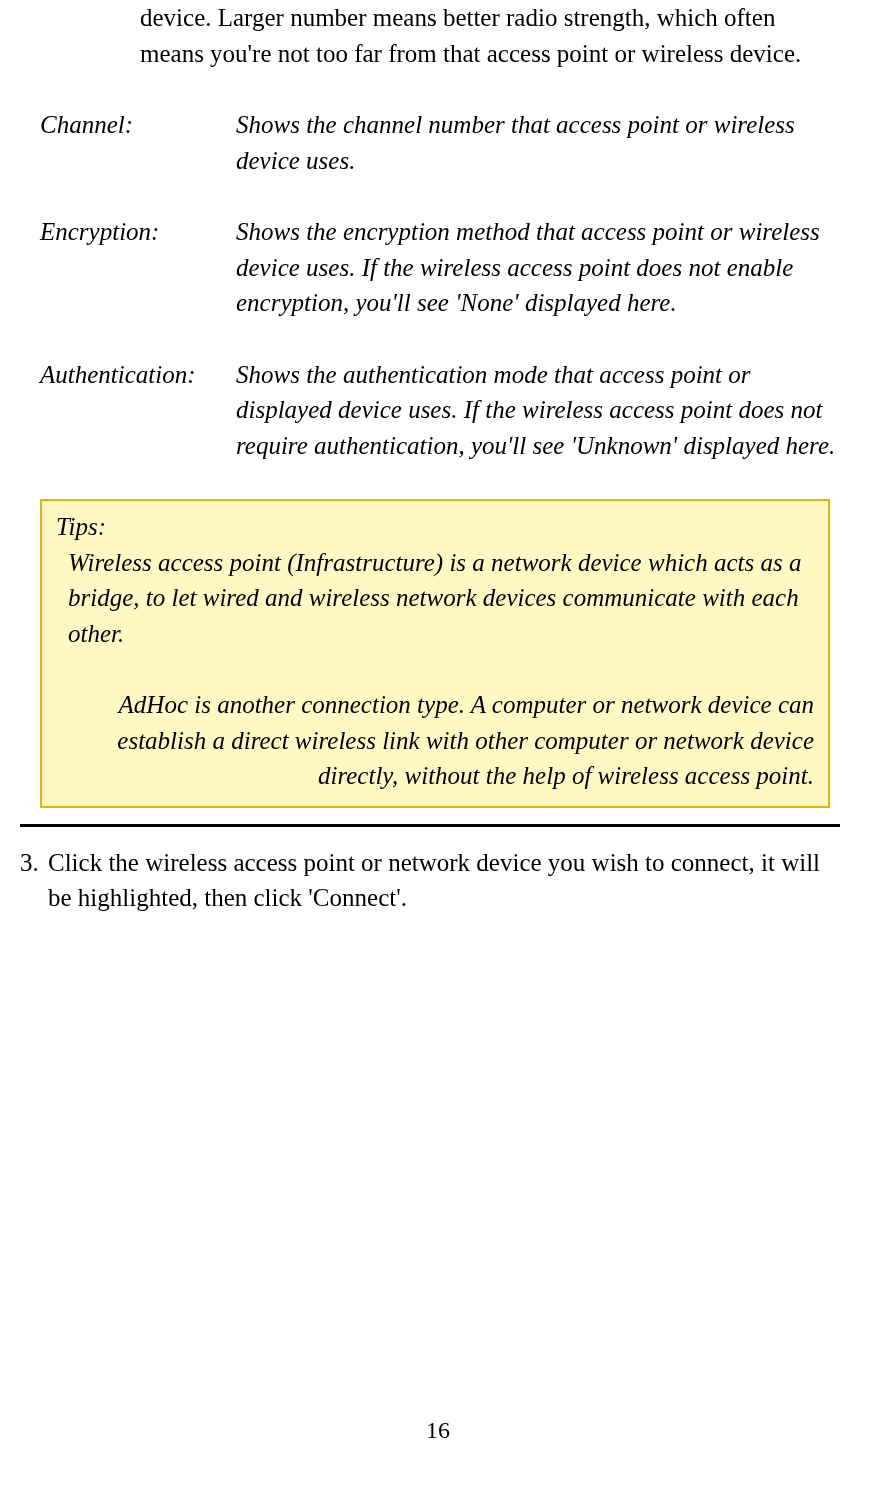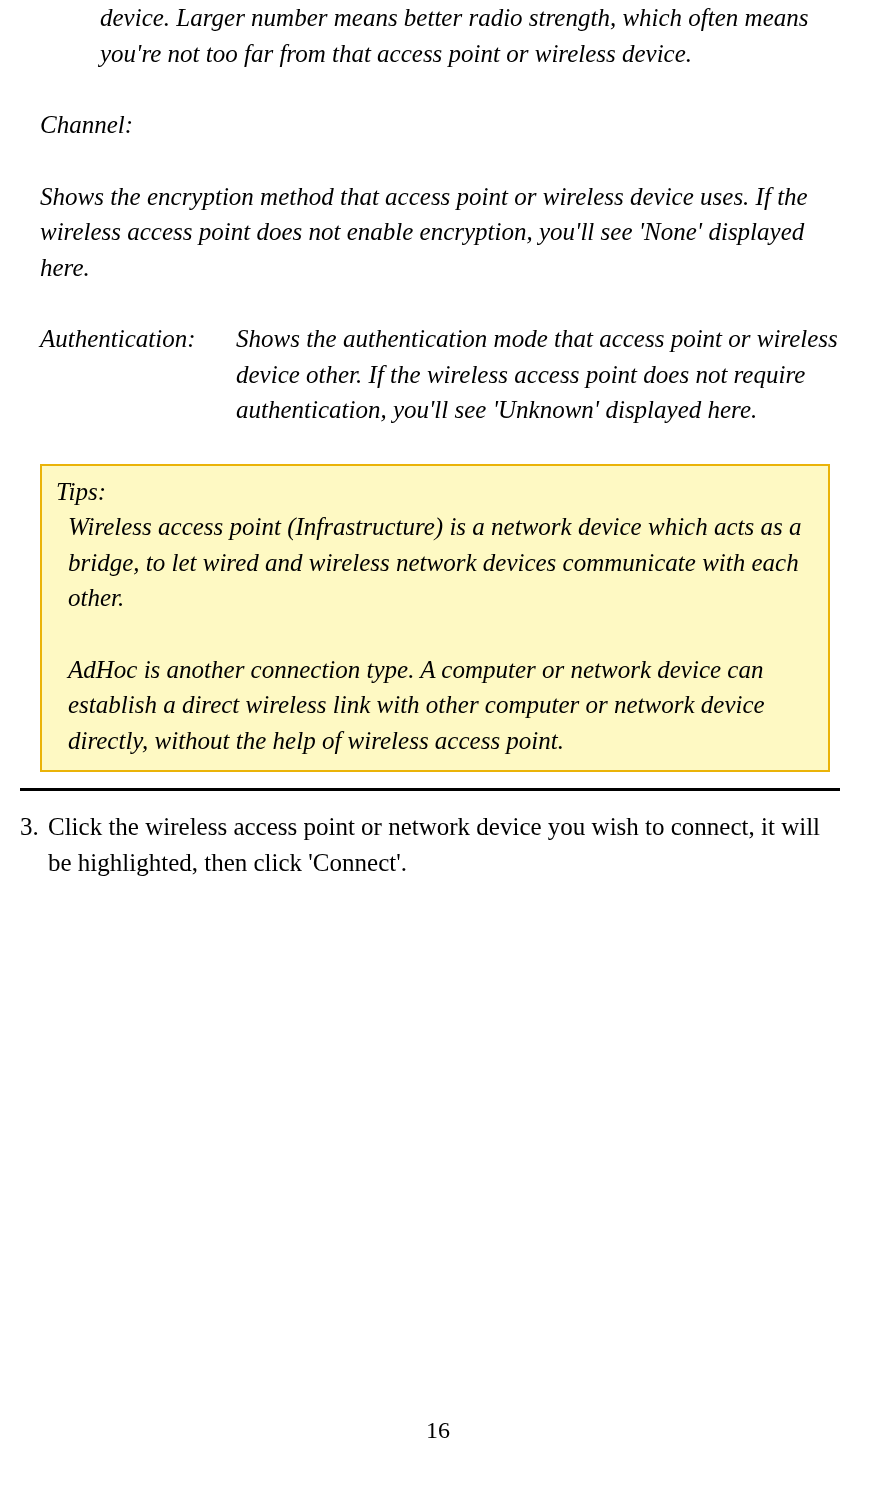--- a/index.html
+++ b/index.html
@@ -54,20 +54,21 @@
     background: #fef9c3;
   }
   .tips-box .tips-label {
     display: block;
   }
   .tips-box .tips-para {
     margin: 0 0 36px 12px;
   }
   .tips-box .tips-para:last-child {
     margin-bottom: 0;
+    text-align: right;
   }
   .hr-thick {
     border: 0;
     border-top: 3px solid #000;
     margin: 16px 0 18px 0;
   }
   .step3 {
     font-style: normal;
     display: flex;
   }
@@ -81,22 +82,21 @@
     position: absolute;
     bottom: 38px;
     left: 0;
     right: 4px;
     text-align: center;
     font-size: 24px;
     font-style: normal;
   }
   
   .top-frag {
-    font-style: italic;
-    margin-left: 80px;
+    margin-left: 120px;
     margin-bottom: 36px;
   }
   
   .artifact {
     height: 4px;
     border-bottom: 2px solid #aaa;
     margin: -6px 14px 0 24px;
     position: relative;
     z-index: 0;
   }
@@ -105,29 +105,31 @@
 <body>
 
 <div class="page">
 
   <div class="top-frag">device. Larger number means better radio strength, which often means you're not too far from that access point or wireless device.</div>
 
   <div class="defs">
 
     <div class="def-row">
       <div class="def-label">Channel:</div>
+      <div class="def-value">Shows the channel number that access point or wireless device uses.</div>
     </div>
 
     <div class="def-row">
+      <div class="def-label">Encryption:</div>
       <div class="def-value">Shows the encryption method that access point or wireless device uses. If the wireless access point does not enable encryption, you'll see 'None' displayed here.</div>
     </div>
 
     <div class="def-row">
       <div class="def-label">Authentication:</div>
-      <div class="def-value">Shows the authentication mode that access point or wireless device other. If the wireless access point does not require authentication, you'll see 'Unknown' displayed here.</div>
+      <div class="def-value">Shows the authentication mode that access point or displayed device uses. If the wireless access point does not require authentication, you'll see 'Unknown' displayed here.</div>
     </div>
 
 
   </div>
 
   <div class="tips-box">
     <span class="tips-label">Tips:</span>
     <p class="tips-para">Wireless access point (Infrastructure) is a network device which acts as a bridge, to let wired and wireless network devices communicate with each other.</p>
     <p class="tips-para">AdHoc is another connection type. A computer or network device can establish a direct wireless link with other computer or network device directly, without the help of wireless access point.</p>
   </div>

